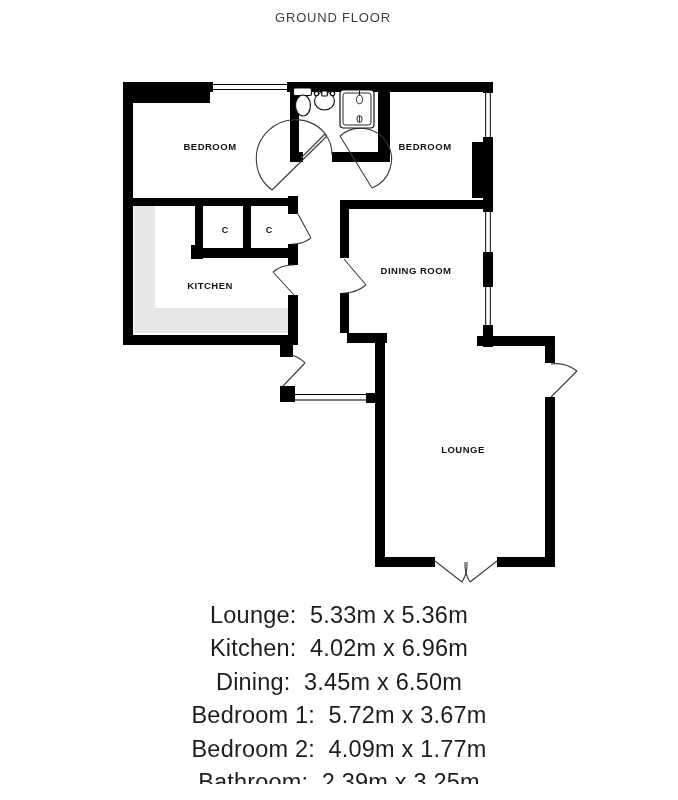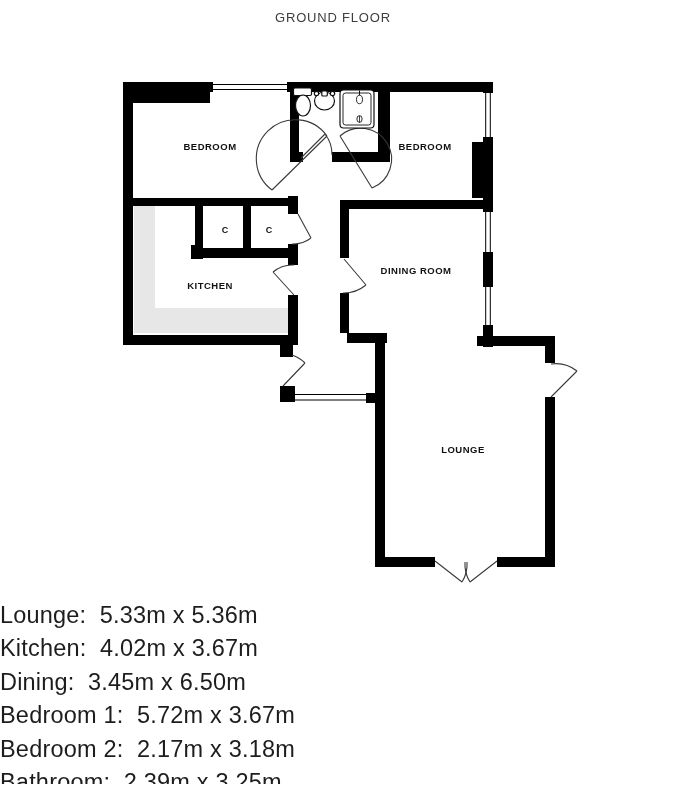--- a/index.html
+++ b/index.html
@@ -1,21 +1,21 @@
 <!DOCTYPE html>
 <html><head>
 <meta charset="utf-8">
 <style>
   html,body{margin:0;padding:0;background:#ffffff;}
   .page{position:relative;width:678px;height:784px;background:#ffffff;overflow:hidden;
         font-family:"Liberation Sans",sans-serif;}
   .title{position:absolute;top:10px;left:0;width:678px;text-align:center;
          font-size:13px;letter-spacing:0.8px;color:#3d3d3d;transform:translateX(-6px);}
   .plan-svg{position:absolute;left:0;top:0;}
-  .dims{position:absolute;top:599px;left:0;width:678px;text-align:left;}
+  .dims{position:absolute;top:599px;left:0;width:678px;text-align:center;}
   .dim-line{font-size:23.5px;line-height:33.4px;color:#1d1d1d;letter-spacing:0.2px;white-space:pre;}
   .room-label{font-family:"Liberation Sans",sans-serif;font-weight:bold;font-size:9.5px;
               letter-spacing:0.5px;fill:#111;text-anchor:middle;}
   .c-label{font-family:"Liberation Sans",sans-serif;font-weight:bold;font-size:9px;fill:#111;text-anchor:middle;}
 </style>
 </head>
 <body>
 
 <div class="page">
 
@@ -108,20 +108,20 @@
     <text class="room-label" x="425" y="150">BEDROOM</text>
     <text class="c-label" x="225" y="233">C</text>
     <text class="c-label" x="269" y="233">C</text>
     <text class="room-label" x="210" y="289">KITCHEN</text>
     <text class="room-label" x="416" y="274">DINING ROOM</text>
     <text class="room-label" x="463" y="453">LOUNGE</text>
   </svg>
 
   <div class="dims">
     <div class="dim-line">Lounge:  5.33m x 5.36m</div>
-    <div class="dim-line">Kitchen:  4.02m x 3.67m</div>
+    <div class="dim-line">Kitchen:  4.02m x 6.96m</div>
     <div class="dim-line">Dining:  3.45m x 6.50m</div>
     <div class="dim-line">Bedroom 1:  5.72m x 3.67m</div>
-    <div class="dim-line">Bedroom 2:  2.17m x 3.18m</div>
+    <div class="dim-line">Bedroom 2:  4.09m x 1.77m</div>
     <div class="dim-line">Bathroom:  2.39m x 3.25m</div>
   </div>
 
 </div>
 
 </body></html>

